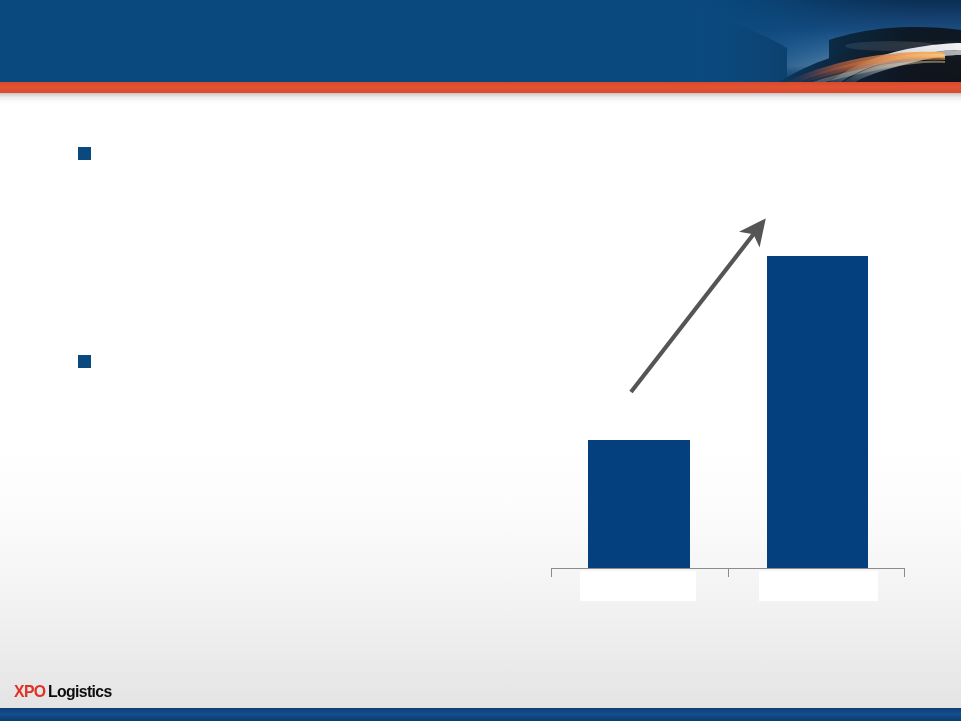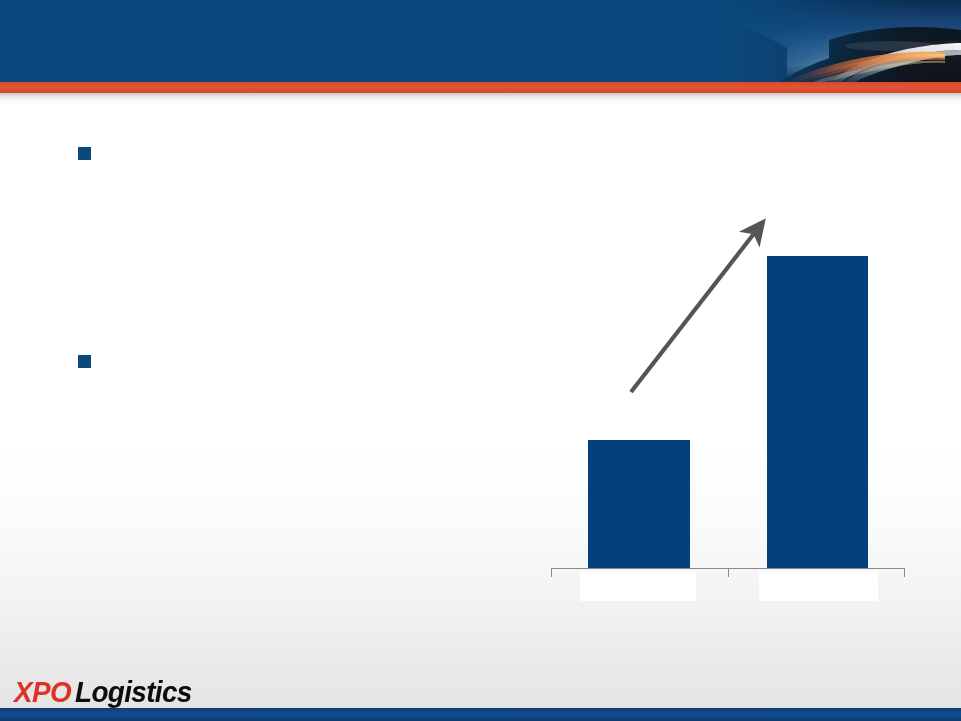--- a/index.html
+++ b/index.html
@@ -152,26 +152,25 @@
     width: 400px;
     height: 420px;
     pointer-events: none;
   }
 
   
   .logo {
     position: absolute;
     left: 14px;
     top: 678px;
-    font-size: 30px;
+    font-size: 17px;
     font-weight: bold;
     letter-spacing: -0.7px;
     line-height: 28px;
     white-space: nowrap;
-    font-style: italic;
   }
   .logo-xpo {
     color: #e03127;
     font-stretch: condensed;
     transform: scaleX(0.93);
     display: inline-block;
     transform-origin: left center;
   }
   .logo-logistics {
     color: #0d0d0d;

